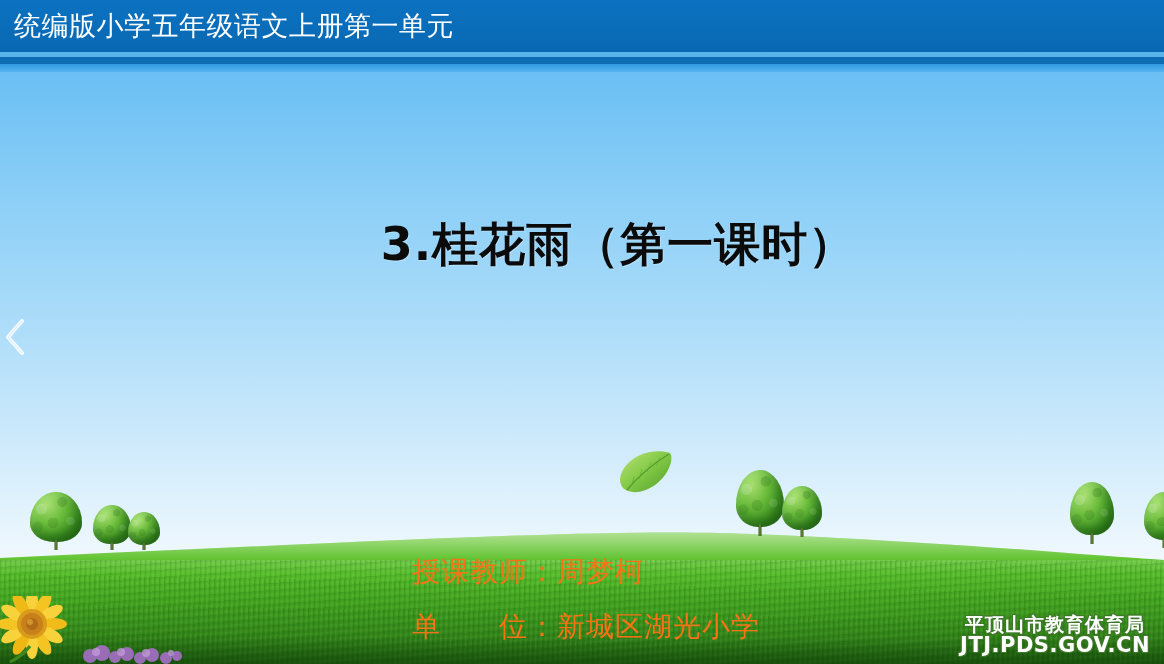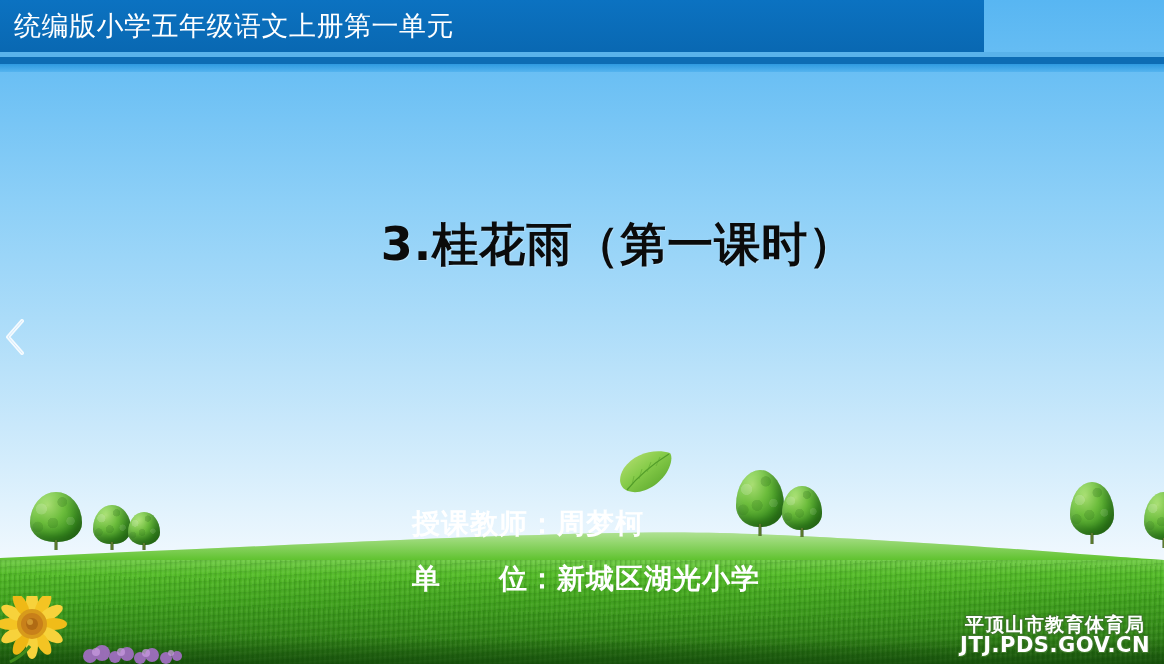--- a/index.html
+++ b/index.html
@@ -30,21 +30,21 @@
         #e0f2fd 76%,
         #f0f8fe 84%,
         #fbfdff 90%,
         #ffffff 94%);
   }
 
   
   .header-bar {
     position: absolute;
     left: 0; top: 0;
-    width: 984px; height: 52px;
+    width: 1164px; height: 52px;
     background: linear-gradient(to bottom, #0b72c1 0%, #0a6cb8 60%, #0968b2 100%);
     z-index: 20;
   }
   .header-title {
     position: absolute;
     left: 14px; top: 50%;
     transform: translateY(-50%);
     color: #ffffff;
     font-size: 27px;
     font-weight: 400;
@@ -169,26 +169,27 @@
     font-size: 46px;
     font-weight: bold;
     letter-spacing: 1px;
     white-space: nowrap;
     z-index: 15;
     text-shadow: 1px 1px 0 rgba(255,255,255,0.25);
     padding-left: 36px;
   }
   .meta-line {
     position: absolute;
-    color: #ffffff;
+    color: #f97316;
     font-size: 28px;
-    font-weight: bold;
+    font-weight: normal;
     white-space: pre;
     z-index: 15;
     letter-spacing: 1px;
+    margin-top: 48px;
   }
   .meta-teacher { left: 412px; top: 505px; }
   .meta-unit    { left: 412px; top: 560px; text-align: right; }
 
   
   .nav-prev {
     position: absolute;
     left: 2px; top: 318px;
     width: 26px; height: 38px;
     z-index: 18;

